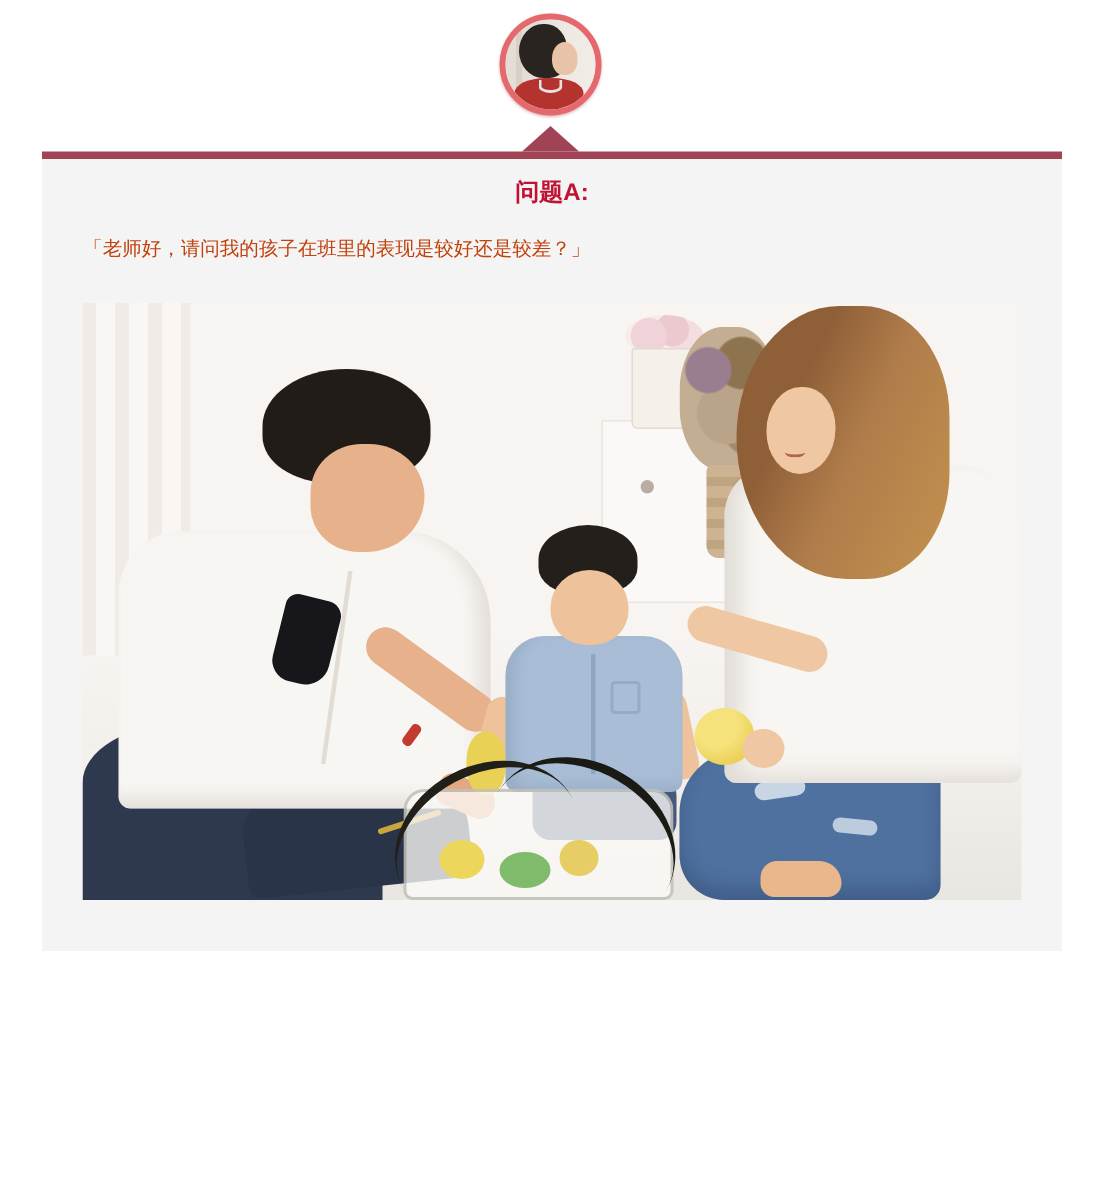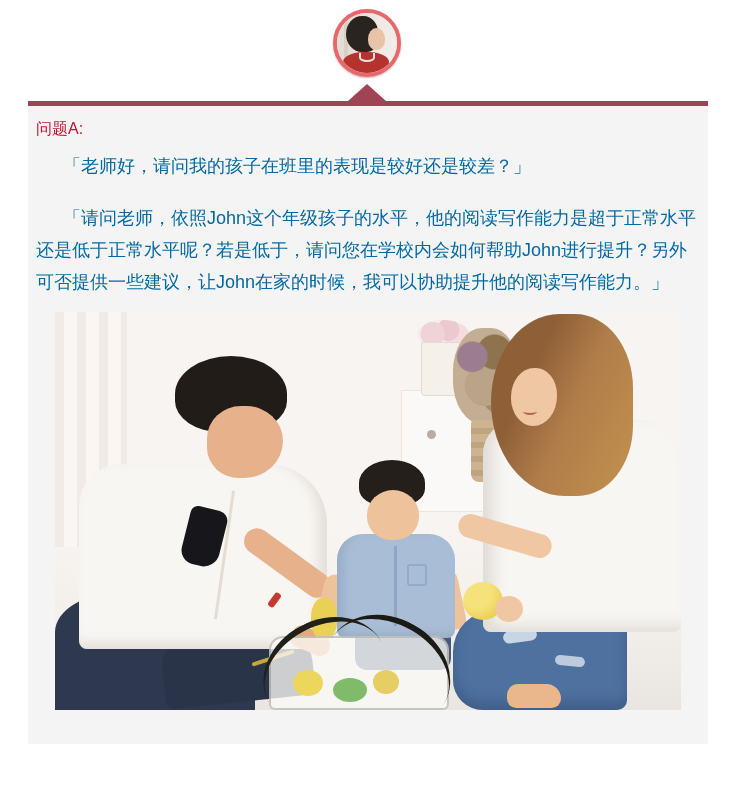--- a/index.html
+++ b/index.html
@@ -17,23 +17,23 @@
   .av-hair  { position:absolute; left:9px; top:3px; width:32px; height:36px; background:#2a2420; border-radius:55% 50% 40% 55%; }
   .av-face  { position:absolute; left:31px; top:15px; width:17px; height:22px; background:#e9c3a8; border-radius:50% 50% 45% 45%; }
   .av-body  { position:absolute; left:6px; top:39px; width:46px; height:22px; background:#b5332f; border-radius:45% 45% 0 0; }
   .av-neck  { position:absolute; left:22px; top:40px; width:16px; height:9px; border:2px solid #e6e2de; border-top:none; border-radius:0 0 50% 50%; }
   .rule { position:absolute; left:28px; right:26px; bottom:0; height:5px; background:#a04455; }
   .tri  { position:absolute; left:50%; transform:translateX(-50%); bottom:5px; width:0; height:0;
           border-left:19px solid transparent; border-right:19px solid transparent; border-bottom:17px solid #a04455; }
 
   
   .content { margin:0 26px 0 28px; background:#f4f4f4; padding:12px 8px 34px; }
-  .q-label { color:#c01334; font-weight:normal; font-size:16px; line-height:22px; margin-bottom:10px; }
+  .q-label { color:#c01334; font-weight:bold; font-size:16px; line-height:22px; margin-bottom:10px;text-align:center; }
   .q-label.second { margin-top:26px; margin-bottom:8px; }
-  .q-text { color:#0369a1; font-size:18px; line-height:32px; text-indent:1.5em; margin-bottom:6px; }
+  .q-text { color:#c2410c; font-size:13px; line-height:32px; text-indent:1.5em; margin-bottom:6px; }
   .q-text.first { margin-bottom:20px; }
 
   
   .photo { position:relative; width:626px; height:398px; margin:14px auto 0; overflow:hidden;
            background:linear-gradient(180deg,#f8f4f1 0 55%,#f3efeb 75%,#f0ece8); }
   .photo div { position:absolute; }
   .curtain { left:0; top:0; width:72px; height:235px;
              background:repeating-linear-gradient(90deg,#f0eae7 0 9px,#faf6f3 9px 22px); opacity:.9; }
   .dresser { left:346px; top:78px; width:96px; height:122px; background:#fbf9f7; border:1px solid #ece4dd; }
   .knob { left:372px; top:118px; width:9px; height:9px; background:#b9ada2; border-radius:50%; }
@@ -119,21 +119,20 @@
       </div>
     </div>
     <div class="tri"></div>
     <div class="rule"></div>
   </div>
 
   <div class="content">
     <div class="q-label">问题A:</div>
     <p class="q-text first">「老师好，请问我的孩子在班里的表现是较好还是较差？」</p>
 
-    <p class="q-text">「请问老师，依照John这个年级孩子的水平，他的阅读写作能力是超于正常水平还是低于正常水平呢？若是低于，请问您在学校内会如何帮助John进行提升？另外可否提供一些建议，让John在家的时候，我可以协助提升他的阅读写作能力。」</p>
 
     <div class="photo">
       <div class="curtain"></div>
       <div class="dresser"></div>
       <div class="knob"></div>
       <div class="roses"></div>
       <div class="planter"></div>
       <div class="dried-flowers"></div>
       <div class="basket"></div>
       <div class="bed"></div>

